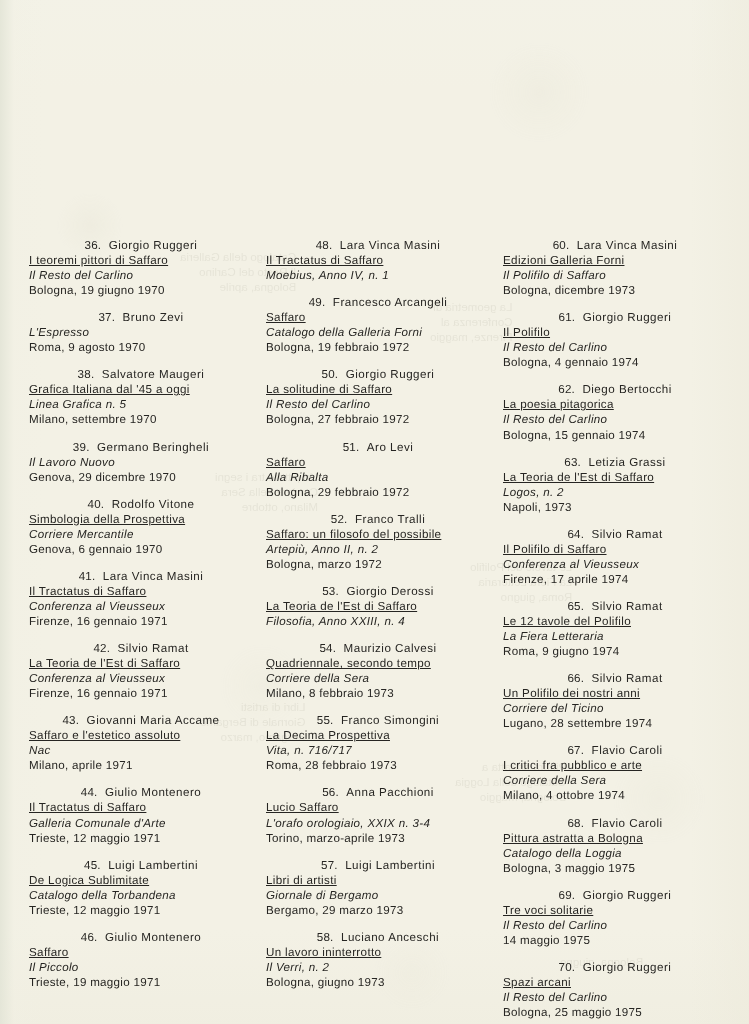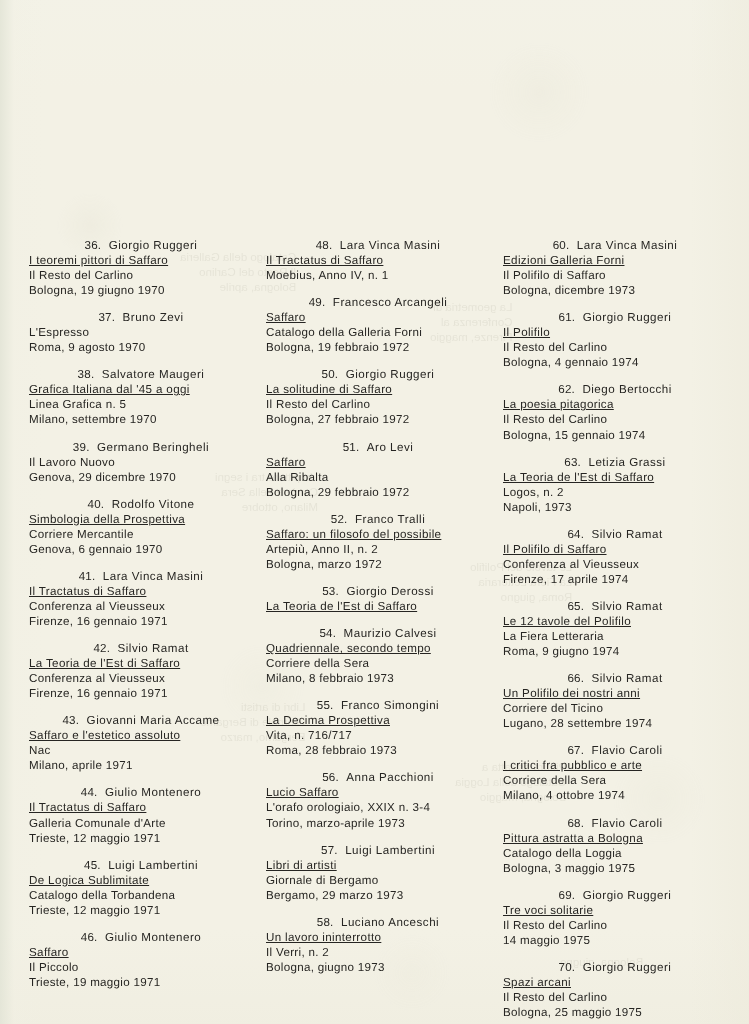--- a/index.html
+++ b/index.html
@@ -105,20 +105,21 @@
   }
   .entry .line.l-author .num {
     letter-spacing: 0.2px;
   }
   .entry .line.l-title {
     letter-spacing: 0.35px;
     text-decoration: underline;
   }
   .entry .line.l-source {
     letter-spacing: 0.32px;
+    font-style: italic;
   }
   .entry .line.l-place {
     letter-spacing: 0.3px;
   }
 </style>
 </head>
 <body>
 
 <div class="page">
 
@@ -243,20 +244,21 @@
       </div>
       <div class="entry">
         <span class="line l-author"><span class="num">52.</span>&nbsp;&nbsp;<span>Franco Tralli</span></span>
         <span class="line l-title">Saffaro: un filosofo del possibile</span>
         <span class="line l-source">Artepiù, Anno II, n. 2</span>
         <span class="line l-place">Bologna, marzo 1972</span>
       </div>
       <div class="entry">
         <span class="line l-author"><span class="num">53.</span>&nbsp;&nbsp;<span>Giorgio Derossi</span></span>
         <span class="line l-title">La Teoria de l'Est di Saffaro</span>
+        <span class="line l-source">Filosofia, Anno XXIII, n. 4</span>
       </div>
       <div class="entry">
         <span class="line l-author"><span class="num">54.</span>&nbsp;&nbsp;<span>Maurizio Calvesi</span></span>
         <span class="line l-title">Quadriennale, secondo tempo</span>
         <span class="line l-source">Corriere della Sera</span>
         <span class="line l-place">Milano, 8 febbraio 1973</span>
       </div>
       <div class="entry">
         <span class="line l-author"><span class="num">55.</span>&nbsp;&nbsp;<span>Franco Simongini</span></span>
         <span class="line l-title">La Decima Prospettiva</span>

